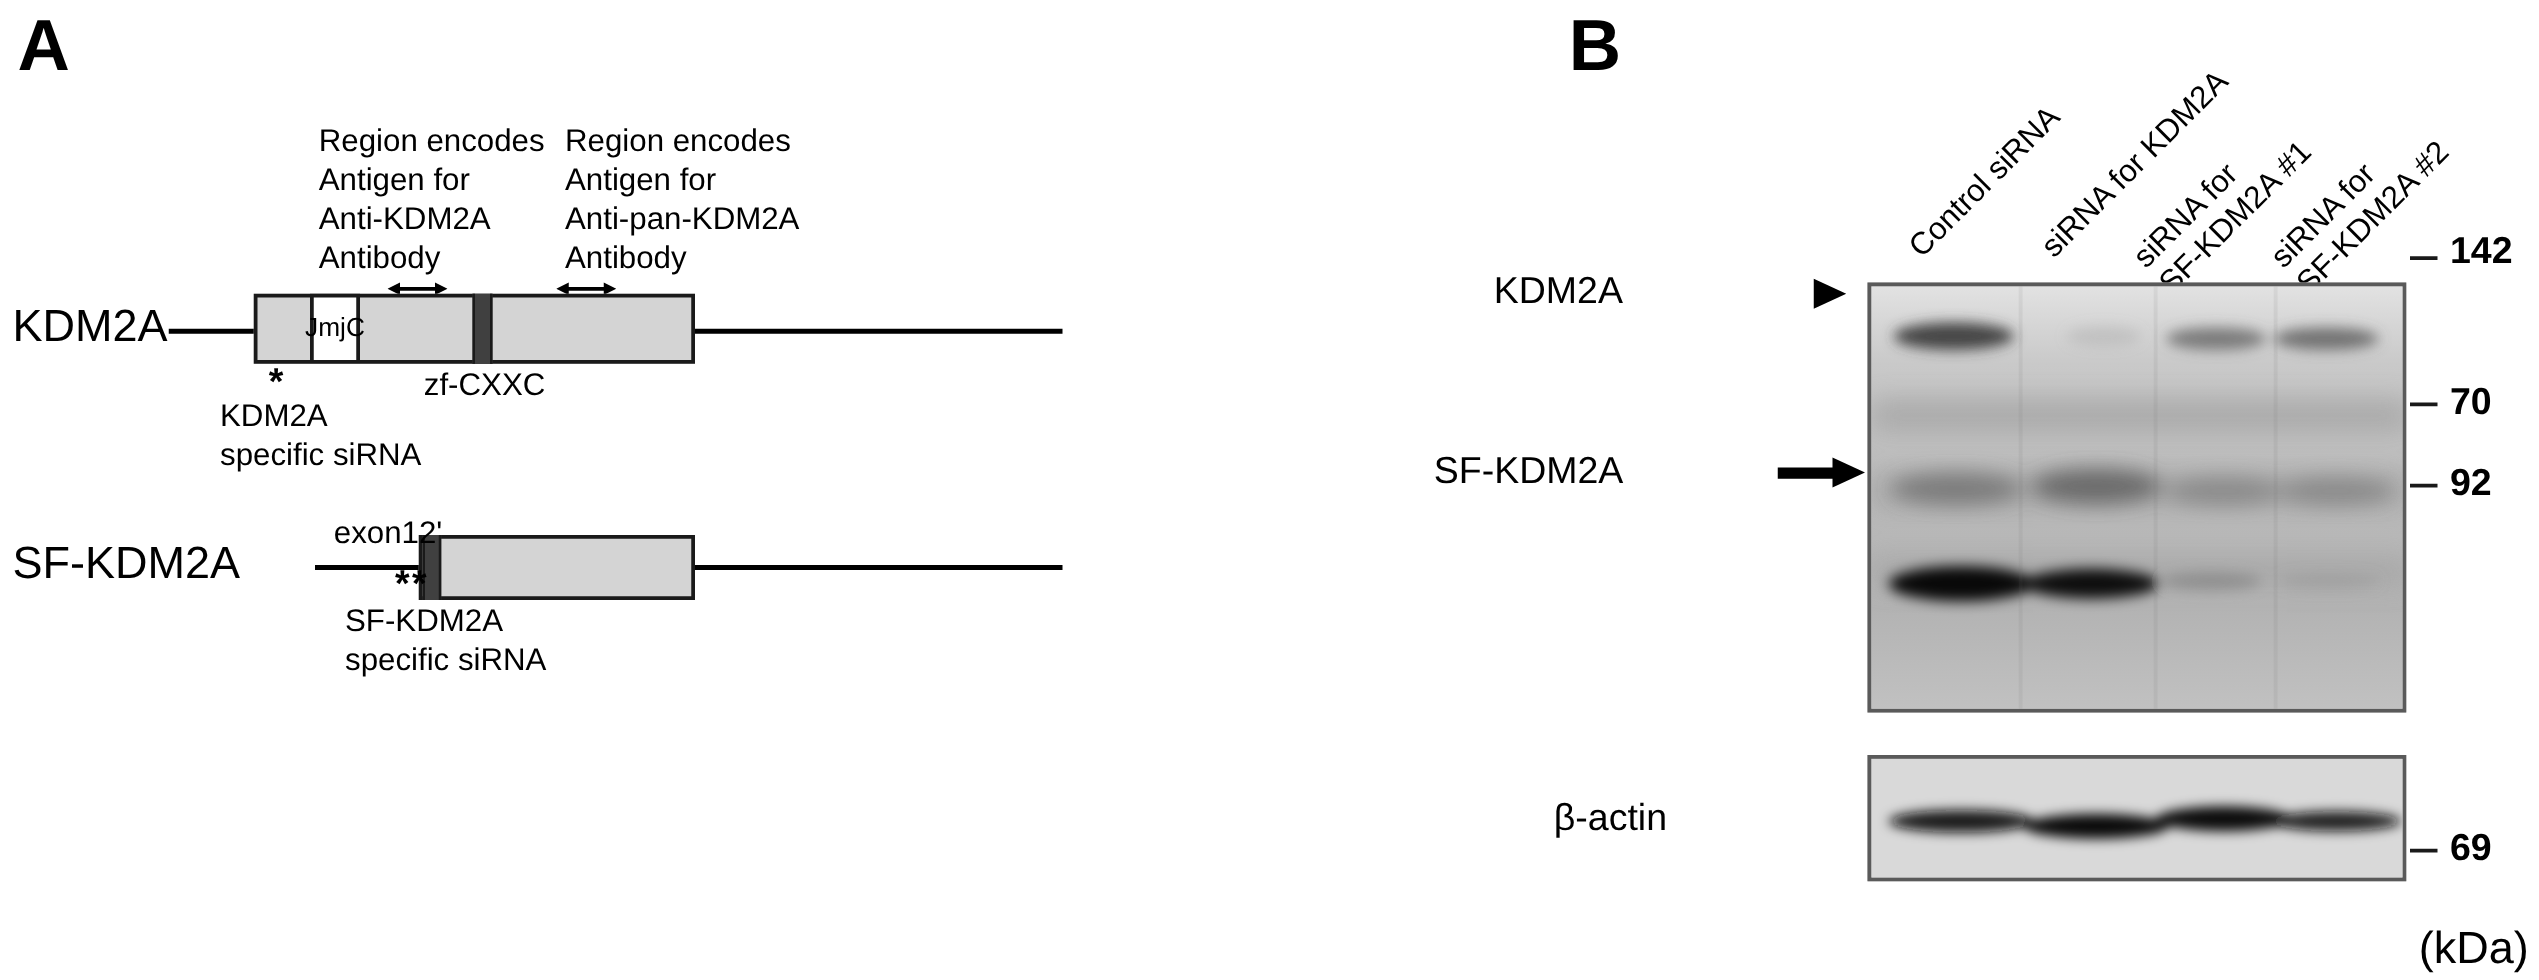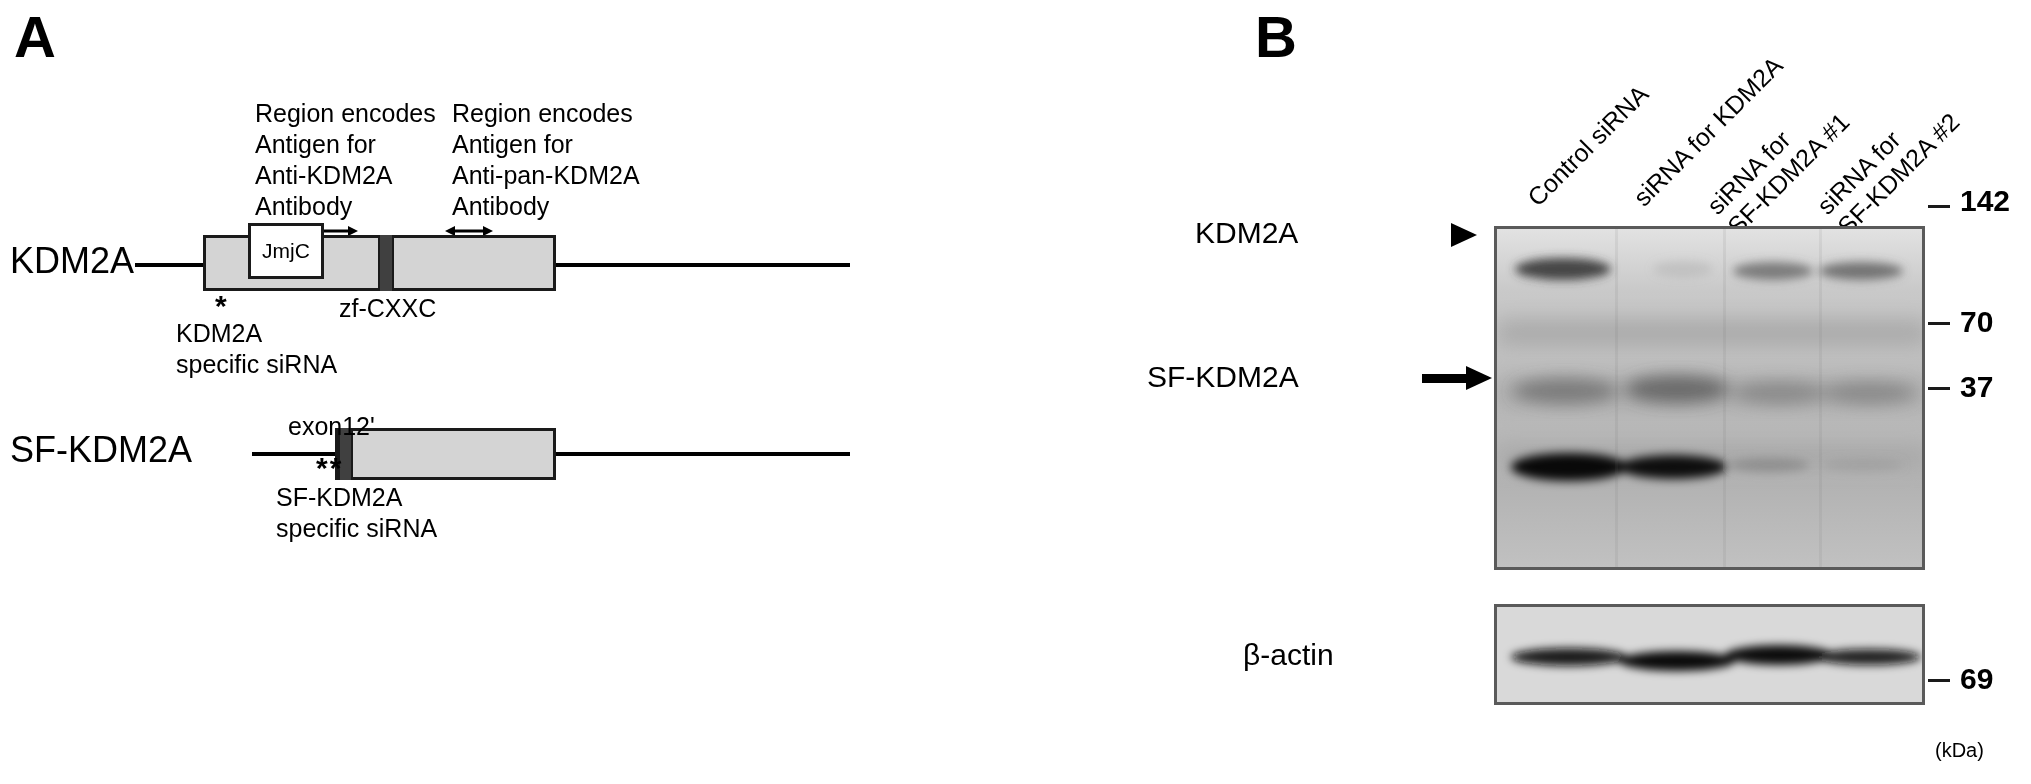--- a/index.html
+++ b/index.html
@@ -120,21 +120,21 @@
     background: #1a1a1a;
   }
   .blot-row-label {
     position: absolute;
     font-size: 30px;
     line-height: 1;
     white-space: nowrap;
   }
   .kda-label {
     position: absolute;
-    font-size: 20px;
+    font-size: 36px;
     line-height: 1;
     white-space: nowrap;
   }
 </style>
 </head>
 <body>
 
 <div id="figure">
 
   <div class="abs panel-letter" style="left:14px; top:8px;">A</div>
@@ -162,41 +162,41 @@
       <polygon points="48,8 38,3 38,13" fill="#000"></polygon>
     </svg>
   </div>
 
   <div class="abs gene-name" style="left:10px; top:243px;">KDM2A</div>
 
   <div class="abs gene-line" style="left:135px; top:263px; width:715px;"></div>
 
   <div class="abs exon-box" style="left:203px; top:235px; width:353px; height:56px;"></div>
 
-  <div class="abs jmjc-box" style="left:248px; top:223px; width:76px; height:56px;">
+  <div class="abs jmjc-box" style="left:248px; top:235px; width:40px; height:56px;">
     <span>JmjC</span>
   </div>
 
   <div class="abs cxxc-box" style="left:378px; top:235px; width:16px; height:56px;"></div>
 
   <div class="abs domain-label" style="left:339px; top:296px;">zf-CXXC</div>
 
   <div class="abs asterisk" style="left:215px; top:291px;">*</div>
   <div class="abs small-label" style="left:176px; top:318px;">KDM2A
 specific siRNA</div>
 
   <div class="abs gene-name" style="left:10px; top:432px;">SF-KDM2A</div>
 
   <div class="abs gene-line" style="left:252px; top:452px; width:598px;"></div>
 
   <div class="abs exon-box" style="left:335px; top:428px; width:221px; height:52px;"></div>
 
   <div class="abs cxxc-box" style="left:338px; top:428px; width:15px; height:52px;"></div>
 
-  <div class="abs domain-label" style="left:288px; top:414px; font-size:25px;">exon12'</div>
+  <div class="abs domain-label" style="left:267px; top:414px; font-size:25px;">exon12'</div>
 
   <div class="abs asterisk" style="left:316px; top:453px;">**</div>
   <div class="abs small-label" style="left:276px; top:482px;">SF-KDM2A
 specific siRNA</div>
 
   <div class="abs panel-letter" style="left:1255px; top:8px;">B</div>
 
   <div class="lane-label" style="left:1542px; top:183px;">
     <span>Control siRNA</span>
   </div>
@@ -308,20 +308,20 @@
 
   <div class="blot-row-label" style="left:1243px; top:640px;">β-actin</div>
 
   <div class="mw-tick" style="left:1928px; top:205px;"></div>
   <div class="mw-label" style="left:1960px; top:186px;">142</div>
 
   <div class="mw-tick" style="left:1928px; top:322px;"></div>
   <div class="mw-label" style="left:1960px; top:307px;">70</div>
 
   <div class="mw-tick" style="left:1928px; top:387px;"></div>
-  <div class="mw-label" style="left:1960px; top:372px;">37</div>
+  <div class="mw-label" style="left:1960px; top:372px;">92</div>
 
   <div class="mw-tick" style="left:1928px; top:679px;"></div>
   <div class="mw-label" style="left:1960px; top:664px;">69</div>
 
   <div class="kda-label" style="left:1935px; top:740px;">(kDa)</div>
 
 </div>
 
 </body></html>

